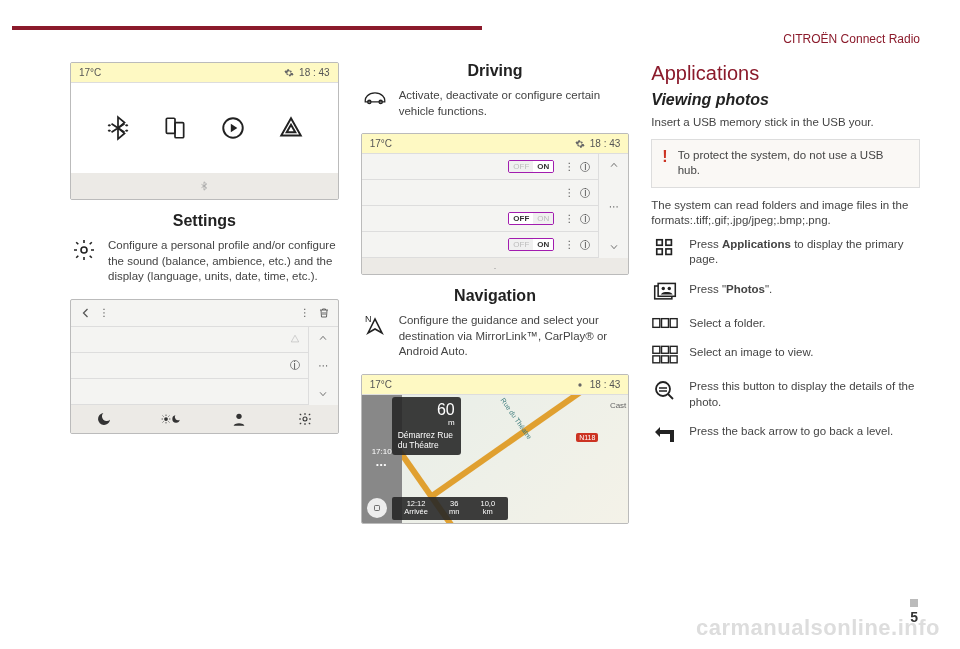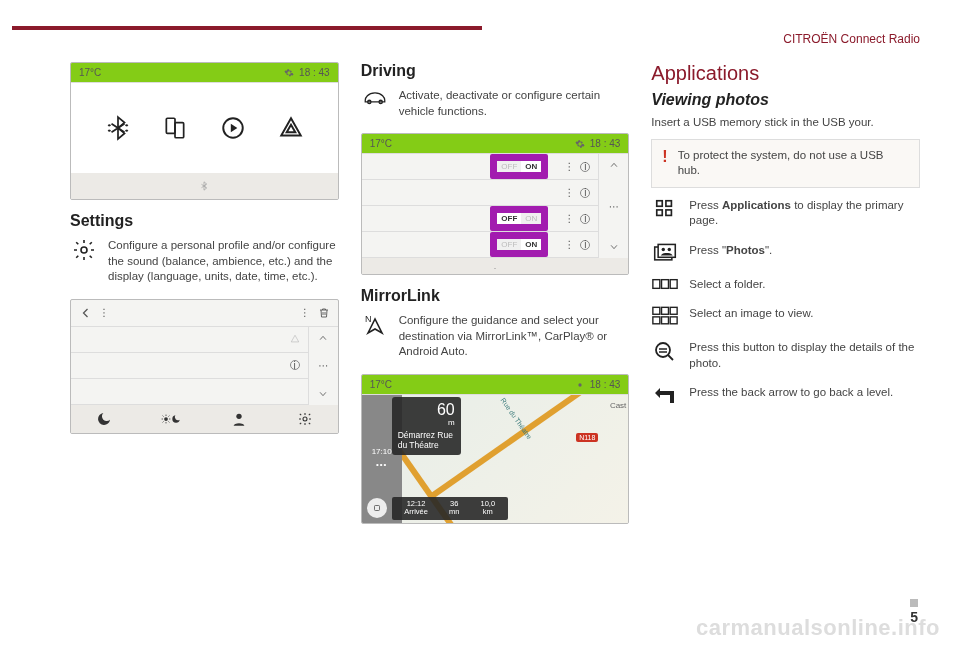--- a/index.html
+++ b/index.html
@@ -32,20 +32,21 @@
     display: flex;
     gap: 22px;
     padding: 62px 40px 0 70px;
   }
   .col { width: 270px; }
   h2.section {
     font-size: 16px;
     font-weight: bold;
     margin: 12px 0 8px 0;
     color: #222;
+    text-align: center;
   }
   h1.section {
     font-size: 20px;
     font-weight: normal;
     color: #8b1a2b;
     margin: 0 0 6px 0;
   }
   h2.sub {
     font-size: 16px;
     font-weight: bold;
@@ -66,21 +67,21 @@
     position: relative;
     overflow: hidden;
   }
   .status-bar {
     font-size: 10px;
     color: #555;
     padding: 4px 8px;
     display: flex;
     justify-content: space-between;
     border-bottom: 1px solid #ddd;
-    background: #84cc16;
+    background: #fef9c3;
   }
   .status-bar .right { display: flex; align-items: flex-end; gap: 5px; }
   .screen-body-1 {
     height: 90px;
     display: flex;
     align-items: center;
     justify-content: space-around;
     padding: 0 18px;
     background: #fff;
   }
@@ -121,24 +122,24 @@
   .screen-2 .bottom-row {
     display: flex;
     justify-content: space-around;
     padding: 6px 0;
     background: #eceae6;
   }
   .bottom-row .mini-icon { font-size: 14px; color: #444; }
   .toggle {
     display: inline-flex;
     font-size: 8px;
-    border: 7px solid #a21caf;
+    border: 1px solid #a21caf;
     border-radius: 2px;
     overflow: hidden;
-    margin-right: 10px;
+    margin-right: 4px;
   }
   .toggle span { padding: 1px 4px; }
   .toggle .on { background: #fff; color: #333; font-weight: bold; }
   .toggle .off { background: #f0f0f0; color: #bbb; }
   .info-dots { font-size: 10px; color: #555; }
   .info-circ { font-size: 10px; color: #555; border: 1px solid #888; border-radius: 50%; width: 10px; height: 10px; line-height: 9px; display: inline-flex; align-items: center; justify-content: center; }
   .chev { font-size: 12px; color: #555; }
   .nav-screen {
     height: 150px;
     position: relative;
@@ -478,21 +479,21 @@
           <span class="chev">
               <svg width="14" height="10" viewBox="0 0 24 24" fill="none" stroke="#555" stroke-width="2">
                 <path d="M5 8l7 8 7-8"></path>
               </svg>
             </span>
         </div>
       </div>
       <div style="height:16px;background:#eceae6;display:flex;align-items:center;justify-content:center;font-size:9px;color:#888">.</div>
     </div>
 
-    <h2 class="section">MirrorLink</h2>
+    <h2 class="section">Navigation</h2>
     <div class="icon-line">
       <span class="icon-box">
         <svg width="24" height="24" viewBox="0 0 24 24" fill="none" stroke="#222" stroke-width="1.6">
           <text x="2" y="9" font-size="9" fill="#222" stroke="none">N</text>
           <path d="M5 20l7-14 7 14-7-4z"></path>
         </svg>
       </span>
       <div class="text">Configure the guidance and select your destination via MirrorLink™, CarPlay® or Android Auto.</div>
     </div>
 
@@ -541,20 +542,21 @@
   <div class="col">
     <h1 class="section">Applications</h1>
     <h2 class="sub">Viewing photos</h2>
     <p class="para">Insert a USB memory stick in the USB your.</p>
 
     <div class="alert-box">
       <span class="excl">!</span>
       <div class="text">To protect the system, do not use a USB hub.</div>
     </div>
 
+    <p class="para">The system can read folders and image files in the formats:.tiff;.gif;.jpg/jpeg;.bmp;.png.</p>
 
     <div class="icon-line">
       <span class="icon-box">
         <svg width="22" height="22" viewBox="0 0 24 24" fill="none" stroke="#222" stroke-width="1.8">
           <rect x="3" y="3" width="6" height="6"></rect>
             <rect x="13" y="3" width="6" height="6"></rect>
           <rect x="3" y="13" width="6" height="6"></rect>
             <rect x="13" y="13" width="6" height="6"></rect>
         </svg>
       </span>

